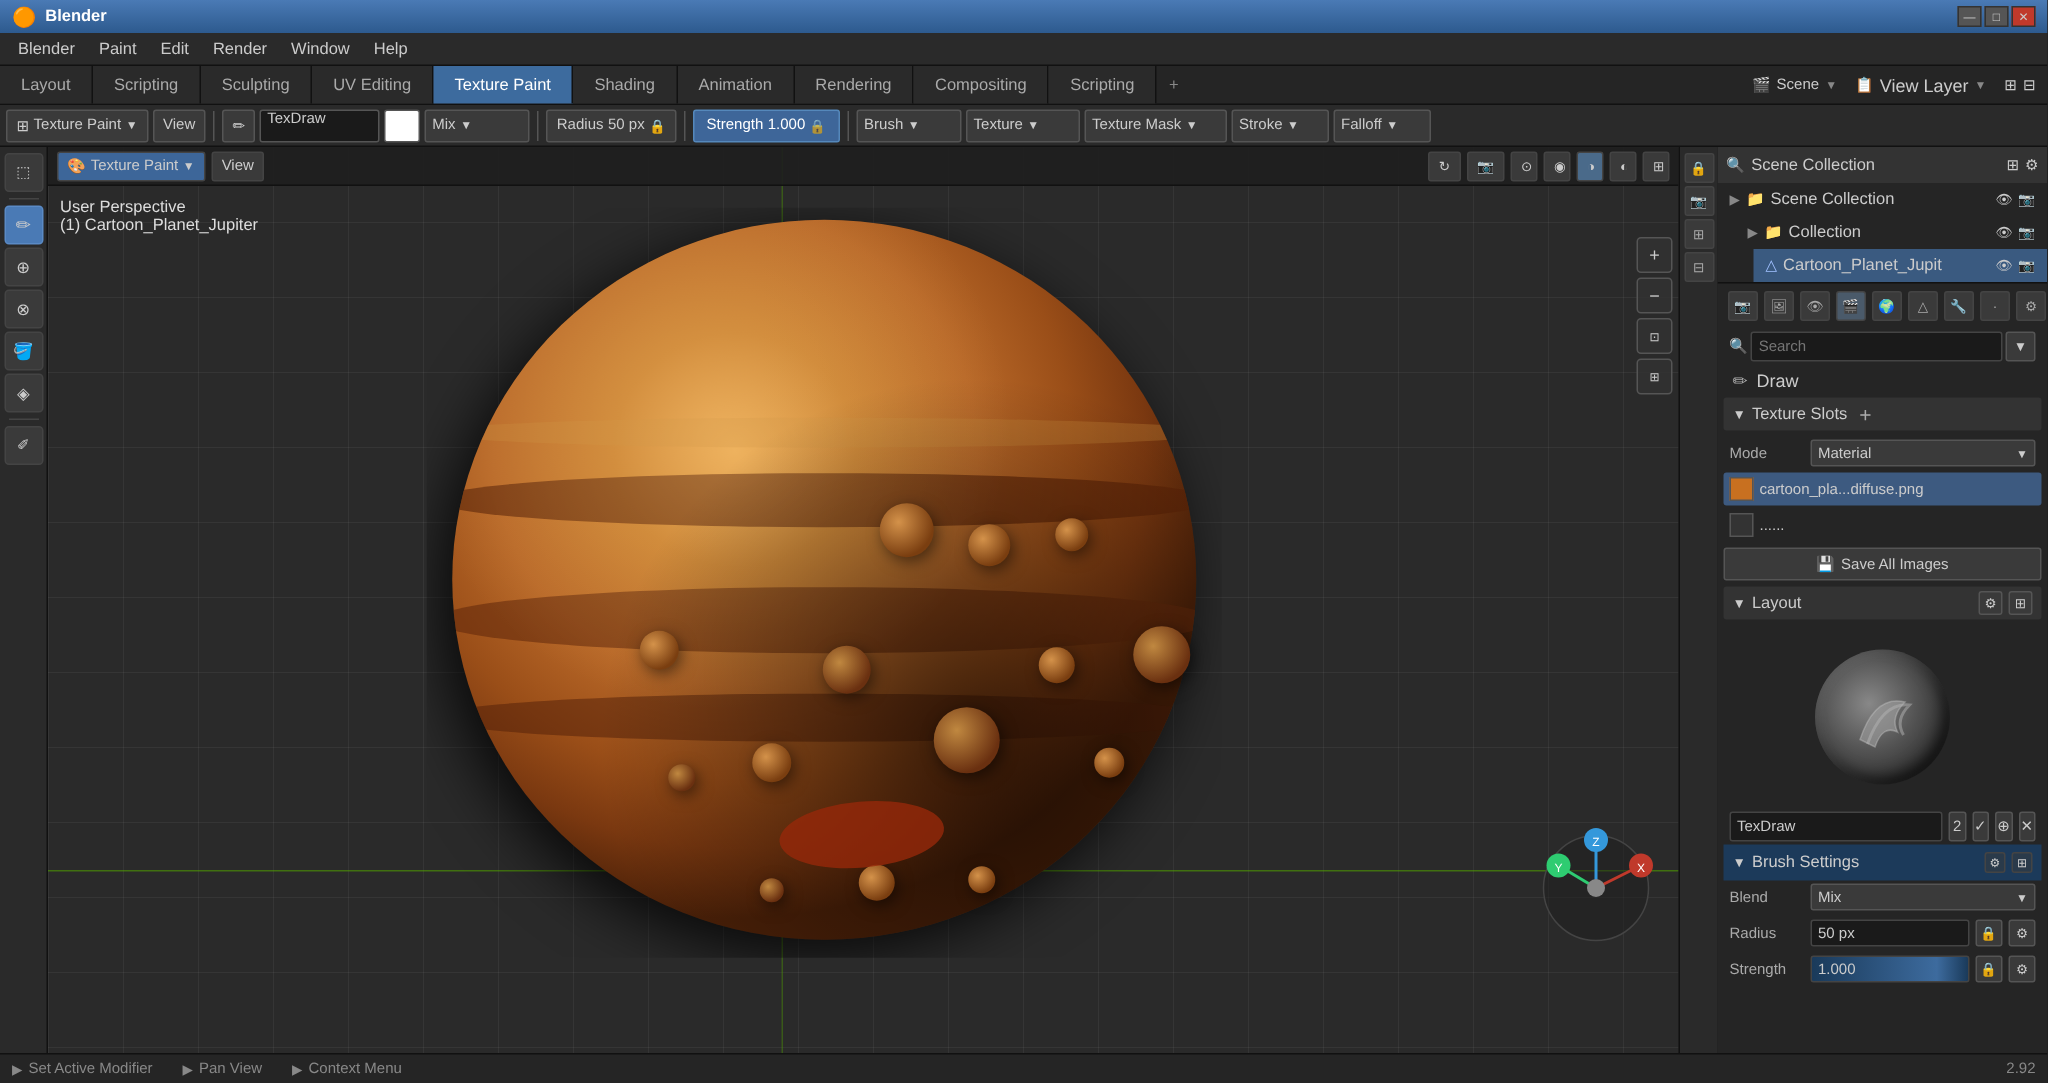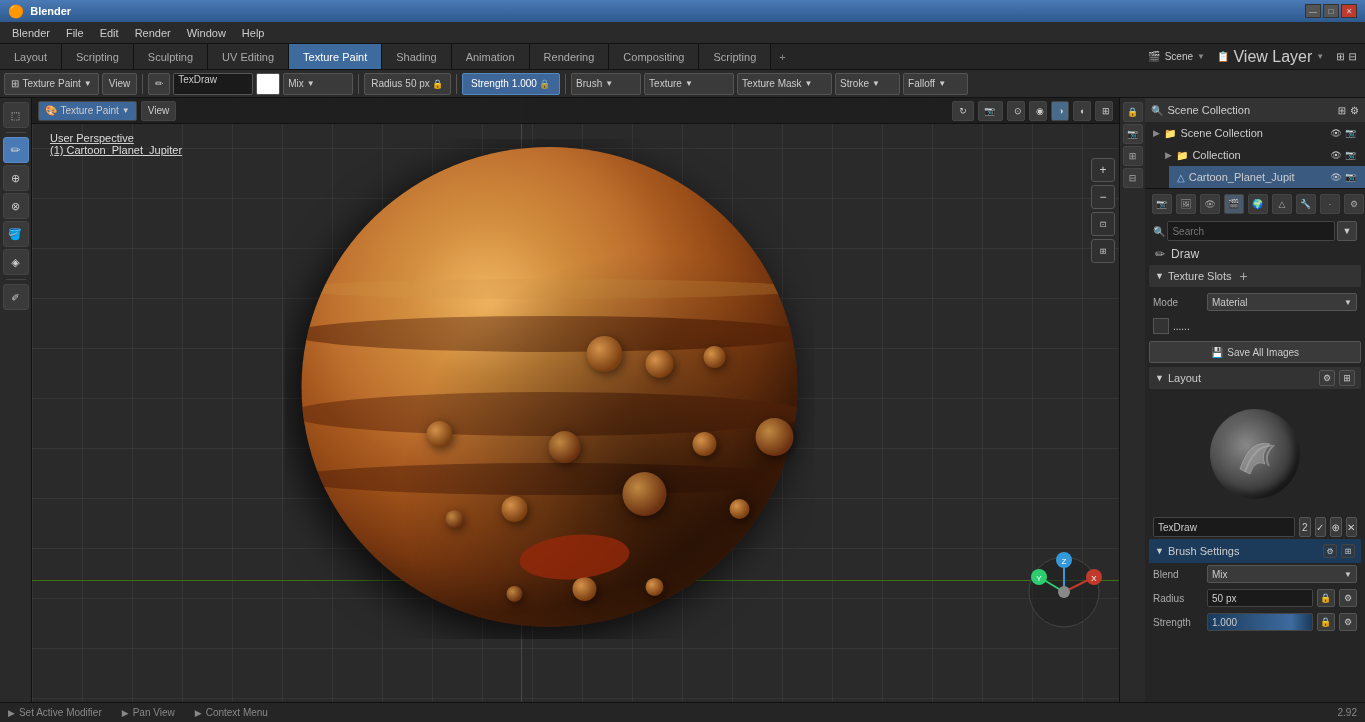--- a/index.html
+++ b/index.html
@@ -220,24 +220,23 @@
       position: absolute;
       top: 50%;
       left: 50%;
       transform: translate(-55%, -52%);
     }
 
     
     #viewport-info {
       position: absolute;
       top: 8px;
-      left: 18px;
+      left: 8px;
       color: #ccc;
       font-size: 11px;
-      text-decoration: underline;
     }
     .overlay-btn {
       width: 24px; height: 24px;
       background: rgba(50,50,50,0.8);
       border: 1px solid #555;
       display: flex; align-items: center; justify-content: center;
       cursor: pointer;
       border-radius: 3px;
       color: #ccc;
       font-size: 12px;
@@ -571,21 +570,21 @@
     </div>
     <div id="titlebar-controls">
       <div class="title-btn">—</div>
       <div class="title-btn">□</div>
       <div class="title-btn close">✕</div>
     </div>
   </div>
 
   <div id="menubar">
     <div class="menu-item">Blender</div>
-    <div class="menu-item">File</div>
+    <div class="menu-item">Paint</div>
     <div class="menu-item">Edit</div>
     <div class="menu-item">Render</div>
     <div class="menu-item">Window</div>
     <div class="menu-item">Help</div>
   </div>
 
   <div id="tabbar">
     <div class="tab">Layout</div>
     <div class="tab">Scripting</div>
     <div class="tab">Sculpting</div>
@@ -595,21 +594,21 @@
     <div class="tab">Animation</div>
     <div class="tab">Rendering</div>
     <div class="tab">Compositing</div>
     <div class="tab">Scripting</div>
     <div id="tab-plus">+</div>
     <div id="scene-selector">
       <span style="font-size:10px;">🎬</span>
       <span style="font-size:10px;">Scene</span>
       <span style="font-size:8px; color:#888;">▼</span>
       <span style="font-size:10px; margin-left:8px;">📋</span>
-      <span style="font-size:16px;">View Layer</span>
+      <span style="font-size:12px;">View Layer</span>
       <span style="font-size:8px; color:#888;">▼</span>
       <span style="font-size:10px; margin-left:8px; cursor:pointer;">⊞</span>
       <span style="font-size:10px; cursor:pointer;">⊟</span>
     </div>
   </div>
 
   <div id="toolbar-row">
 
     <div class="toolbar-btn">
       <span>⊞</span>
@@ -648,21 +647,21 @@
       <span>1.000</span>
       <span style="font-size:9px; opacity:0.7;">🔒</span>
     </div>
     <div class="toolbar-separator"></div>
 
     <div class="toolbar-dropdown" style="width:70px;">
       <span>Brush</span>
       <span style="font-size:8px;">▼</span>
     </div>
 
-    <div class="toolbar-dropdown" style="width:90px;">
+    <div class="toolbar-dropdown" style="width:76px;">
       <span>Texture</span>
       <span style="font-size:8px;">▼</span>
     </div>
 
     <div class="toolbar-dropdown" style="width:95px;">
       <span>Texture Mask</span>
       <span style="font-size:8px;">▼</span>
     </div>
 
     <div class="toolbar-dropdown" style="width:65px;">
@@ -899,20 +898,24 @@
 
         <div class="prop-row">
           <span class="prop-label">Mode</span>
           <div class="prop-dropdown">
             <span>Material</span>
             <span style="font-size:8px;">▼</span>
           </div>
         </div>
 
         <div>
+          <div class="texture-slot active">
+            <div class="texture-thumb tex-orange"></div>
+            <span>cartoon_pla...diffuse.png</span>
+          </div>
           <div class="texture-slot">
             <div class="texture-thumb" style="background:#333;"></div>
             <span>......</span>
           </div>
         </div>
 
         <div class="save-all-btn">
           <span style="font-size:10px;">💾</span>
           <span>Save All Images</span>
         </div>

